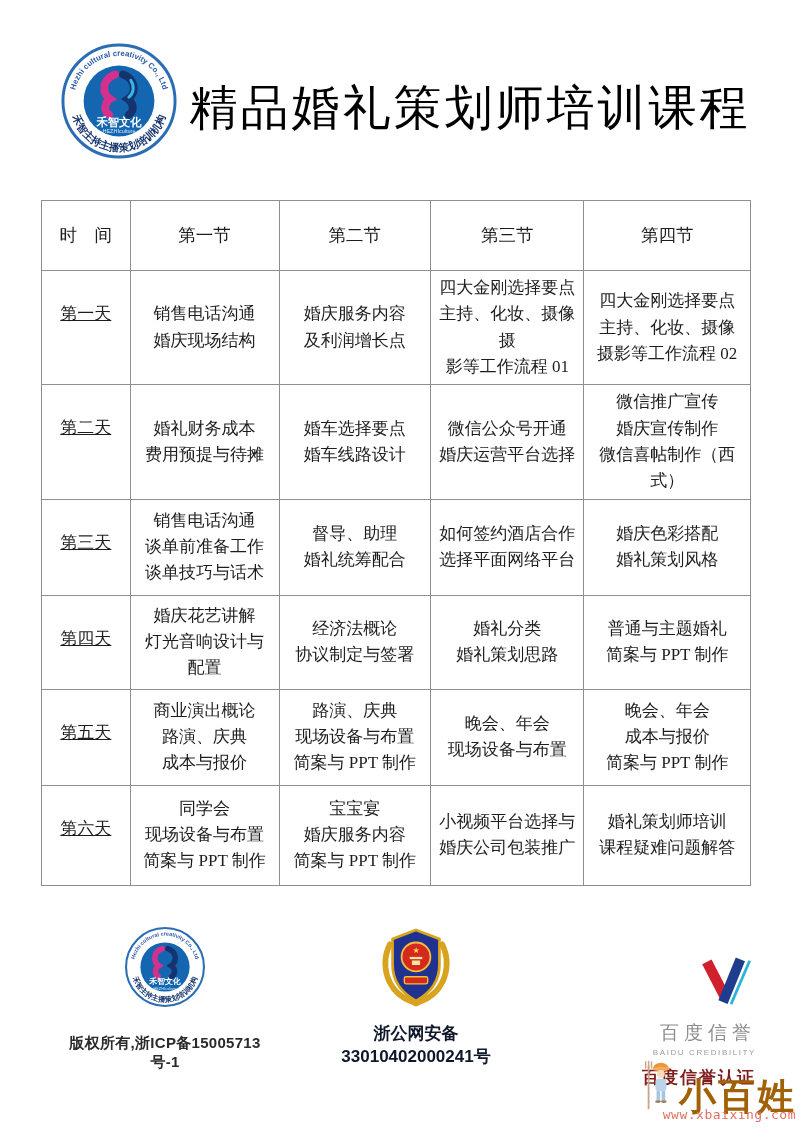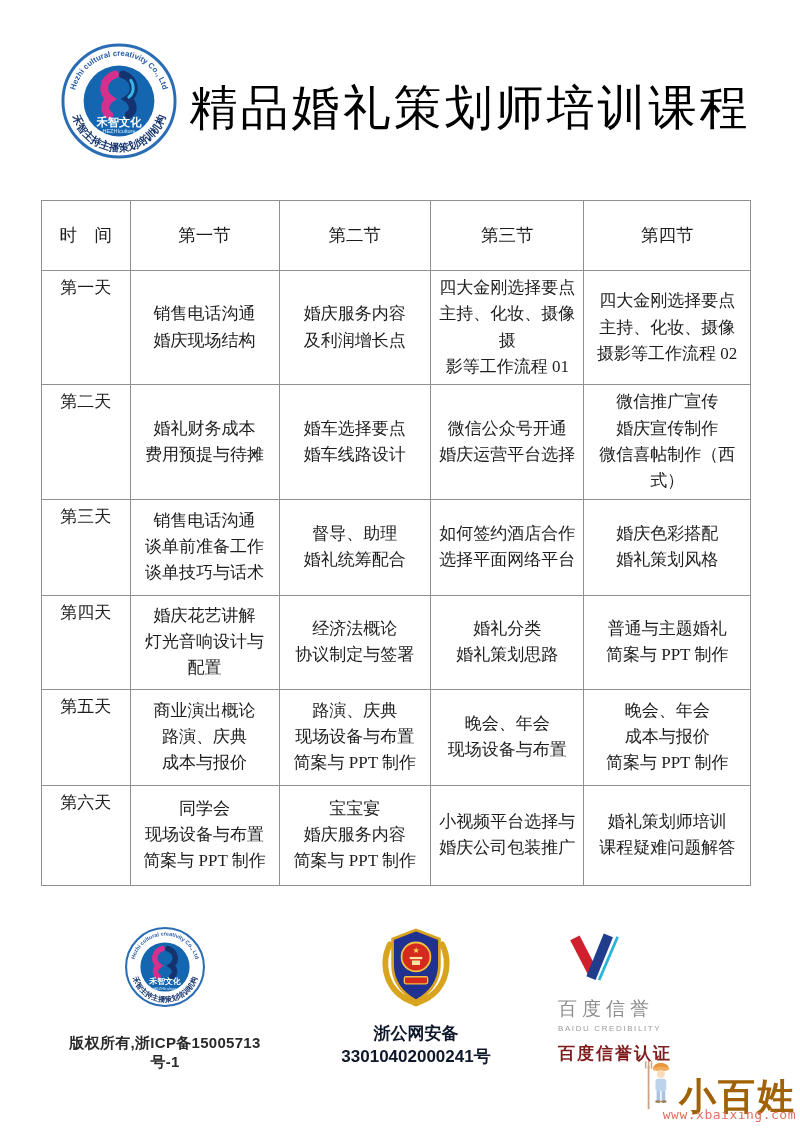--- a/index.html
+++ b/index.html
@@ -11,32 +11,32 @@
   .page-title{position:absolute;left:178px;top:76px;width:584px;text-align:center;
 istency    font-weight:900;font-size:48px;letter-spacing:3px;color:#000;white-space:nowrap;
     font-family:"Liberation Sans","DejaVu Sans",sans-serif;}
 
   
   .schedule{position:absolute;left:41px;top:200px;width:710px;border-collapse:collapse;
     table-layout:fixed;font-family:"Liberation Serif","DejaVu Serif",serif;color:#1d1d1d;}
   .schedule th,.schedule td{border:1px solid #8f8f8f;text-align:center;vertical-align:middle;
     white-space:pre-line;font-size:17px;line-height:1.55;font-weight:normal;padding:4px 6px;}
   .schedule th{font-size:17.5px;}
-  .schedule td.day{vertical-align:top;padding-top:4px;}
+  .schedule td.day{vertical-align:top;padding-top:30px;text-decoration:underline;}
   tr.hrow{height:70px;} tr.r0{height:102px;} tr.r1{height:90px;} tr.r2{height:96px;}
   tr.r3{height:94px;} tr.r4{height:96px;} tr.r5{height:100px;}
 
   
   .f-left{position:absolute;left:63px;top:926px;width:204px;text-align:center;}
   .logo-small{width:82px;height:82px;}
   .f-left .cap{margin-top:22px;font-weight:600;font-size:15px;color:#2a2a2a;letter-spacing:.3px;}
   .f-center{position:absolute;left:308px;top:920px;width:216px;text-align:center;}
   .badge{width:90px;height:90px;}
   .f-center .cap{margin-top:8px;font-weight:700;font-size:17px;color:#0f172a;}
-  .f-right{position:absolute;left:558px;top:928px;width:198px;text-align:left;}
+  .f-right{position:absolute;left:558px;top:952px;width:198px;text-align:right;}
   .baidu{width:66px;height:62px;}
   .baidu-cn{font-size:19px;color:#8d8d8d;letter-spacing:5px;margin-top:2px;}
   .baidu-en{font-size:8px;color:#9b9b9b;letter-spacing:1.6px;margin-top:2px;}
   .baidu-cert{font-weight:700;font-size:17px;color:#7f1d1d;margin-top:9px;letter-spacing:2px;}
 
   
   .watermark{position:absolute;right:4px;bottom:6px;width:160px;}
   .wm-top{display:flex;align-items:flex-end;justify-content:flex-end;gap:3px;}
   .wm-name{font-weight:700;font-size:37px;line-height:1;color:#a16207;letter-spacing:2px;}
   .wm-url{font-family:"DejaVu Sans Mono","Liberation Mono",monospace;font-size:13px;

